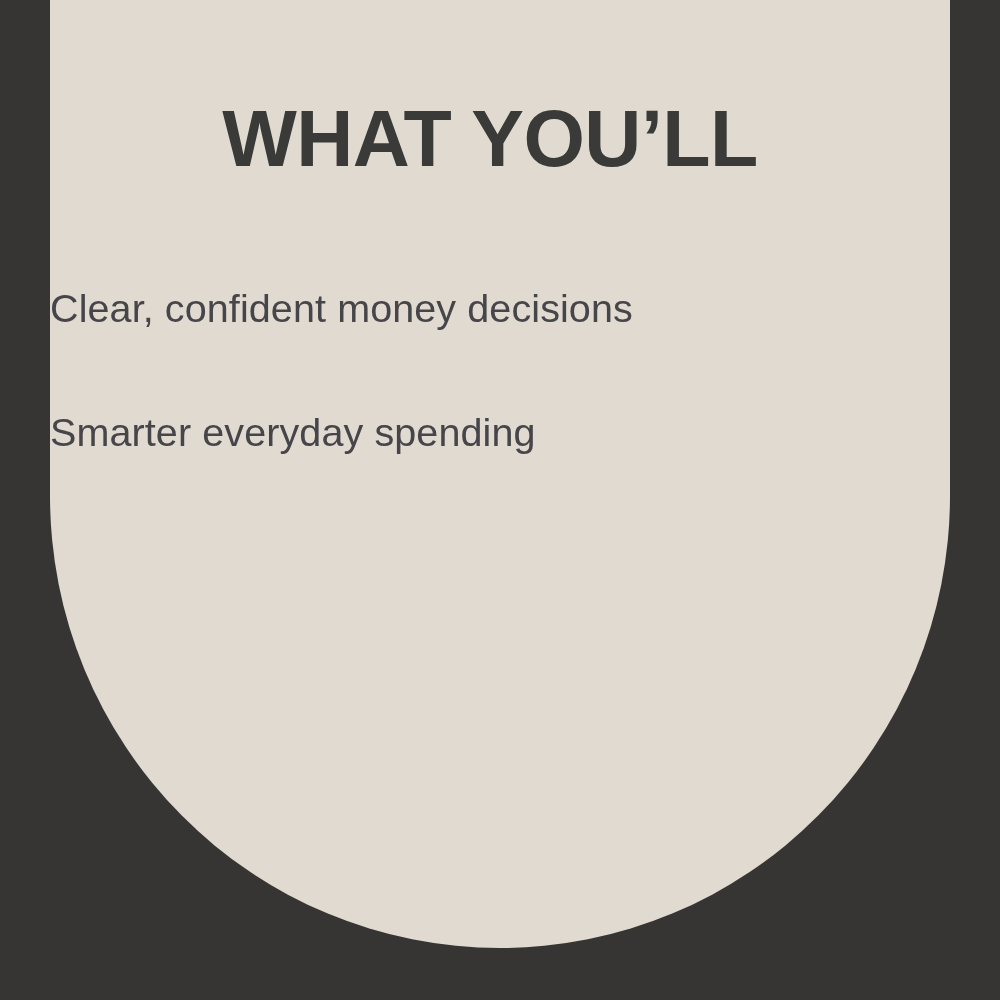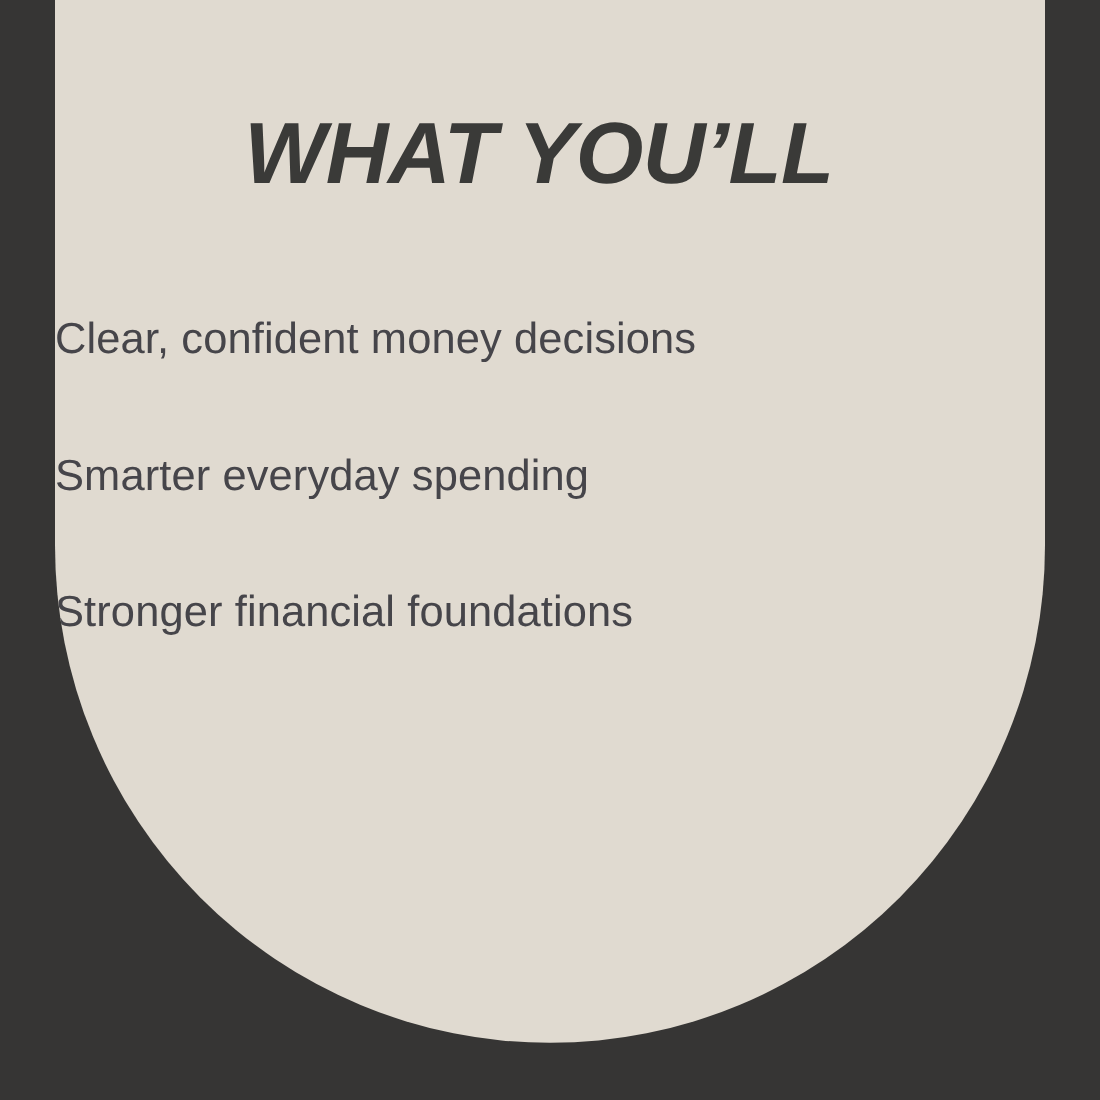--- a/index.html
+++ b/index.html
@@ -48,21 +48,20 @@
     position: absolute;
     left: 0;
     top: 52px;
     width: 880px;
     text-align: center;
     color: #3A3A38;
     font-size: 79px;
     font-weight: 600;
     line-height: 72px;
     letter-spacing: -0.5px;
-    font-style: italic;
   }
 
   .title-line {
     display: block;
     white-space: nowrap;
   }
 
   
   #benefits-list {
     position: absolute;
@@ -95,19 +94,18 @@
   <div id="arch-card">
     <div id="card-inner">
 
       <h1 id="page-title">
         <span class="title-line">WHAT YOU’LL</span>
       </h1>
 
       <ul id="benefits-list">
         <li class="benefit-item">Clear, confident money decisions</li>
         <li class="benefit-item">Smarter everyday spending</li>
-        <li class="benefit-item">Stronger financial foundations</li>
       </ul>
 
     </div>
   </div>
 
 </div>
 
 </body></html>

